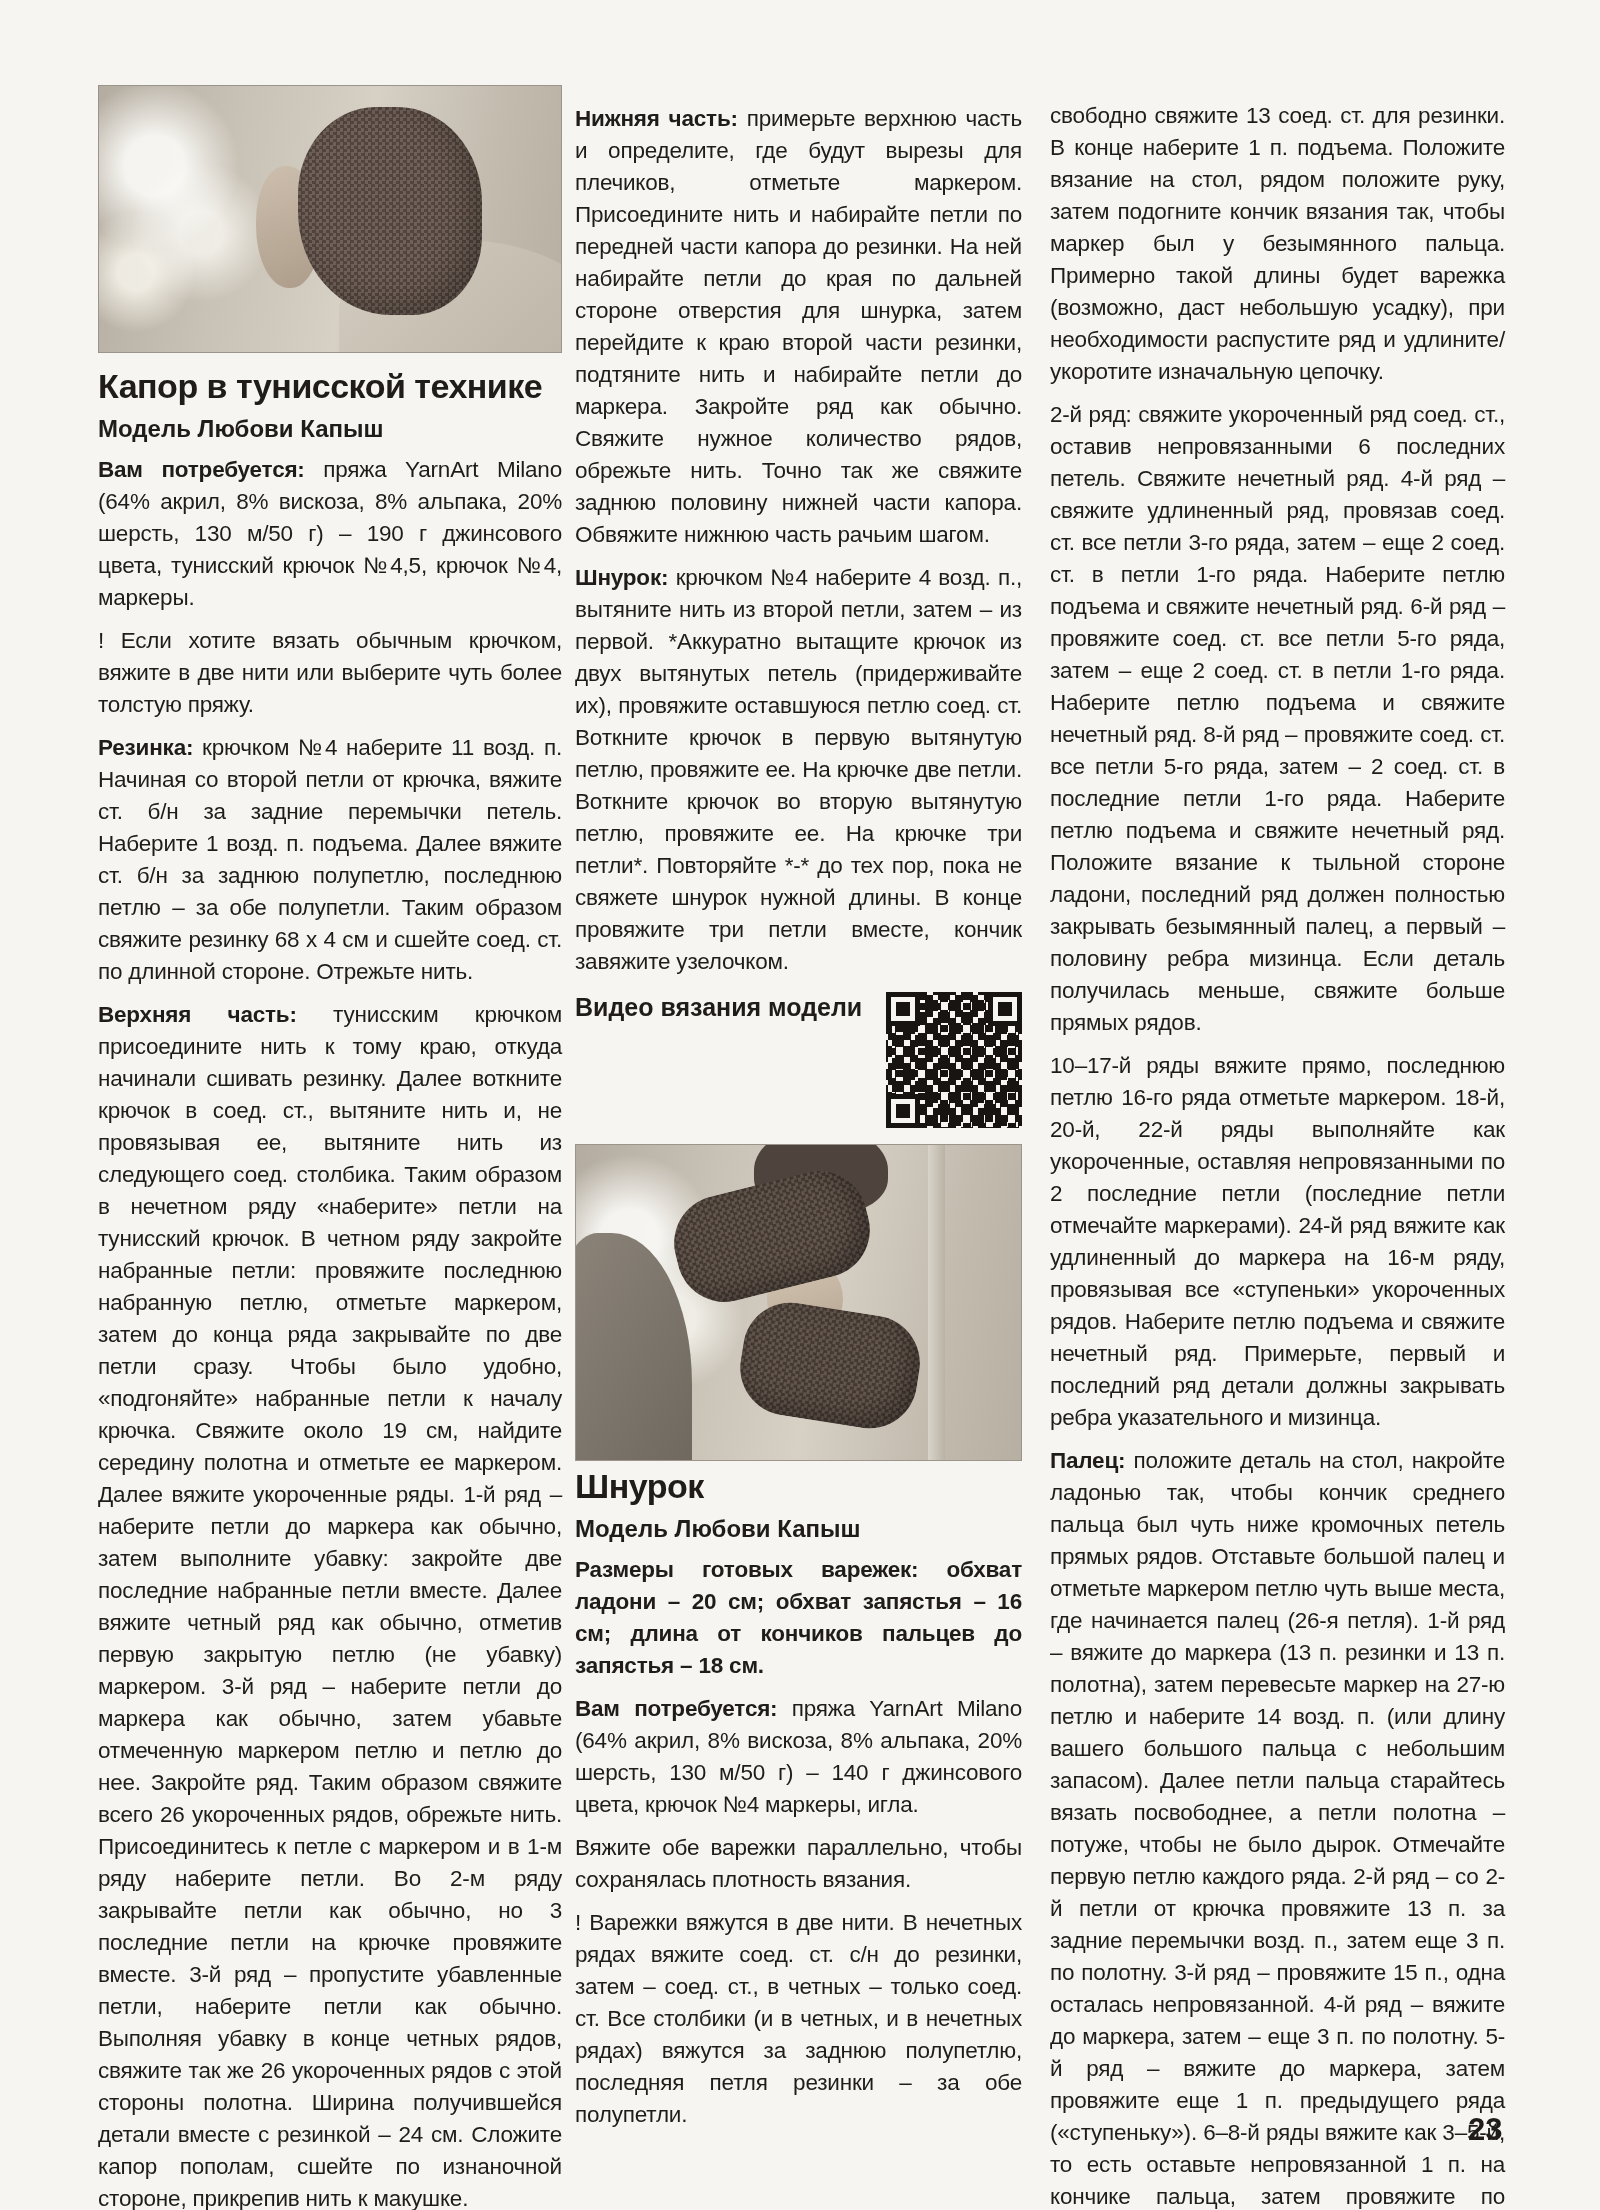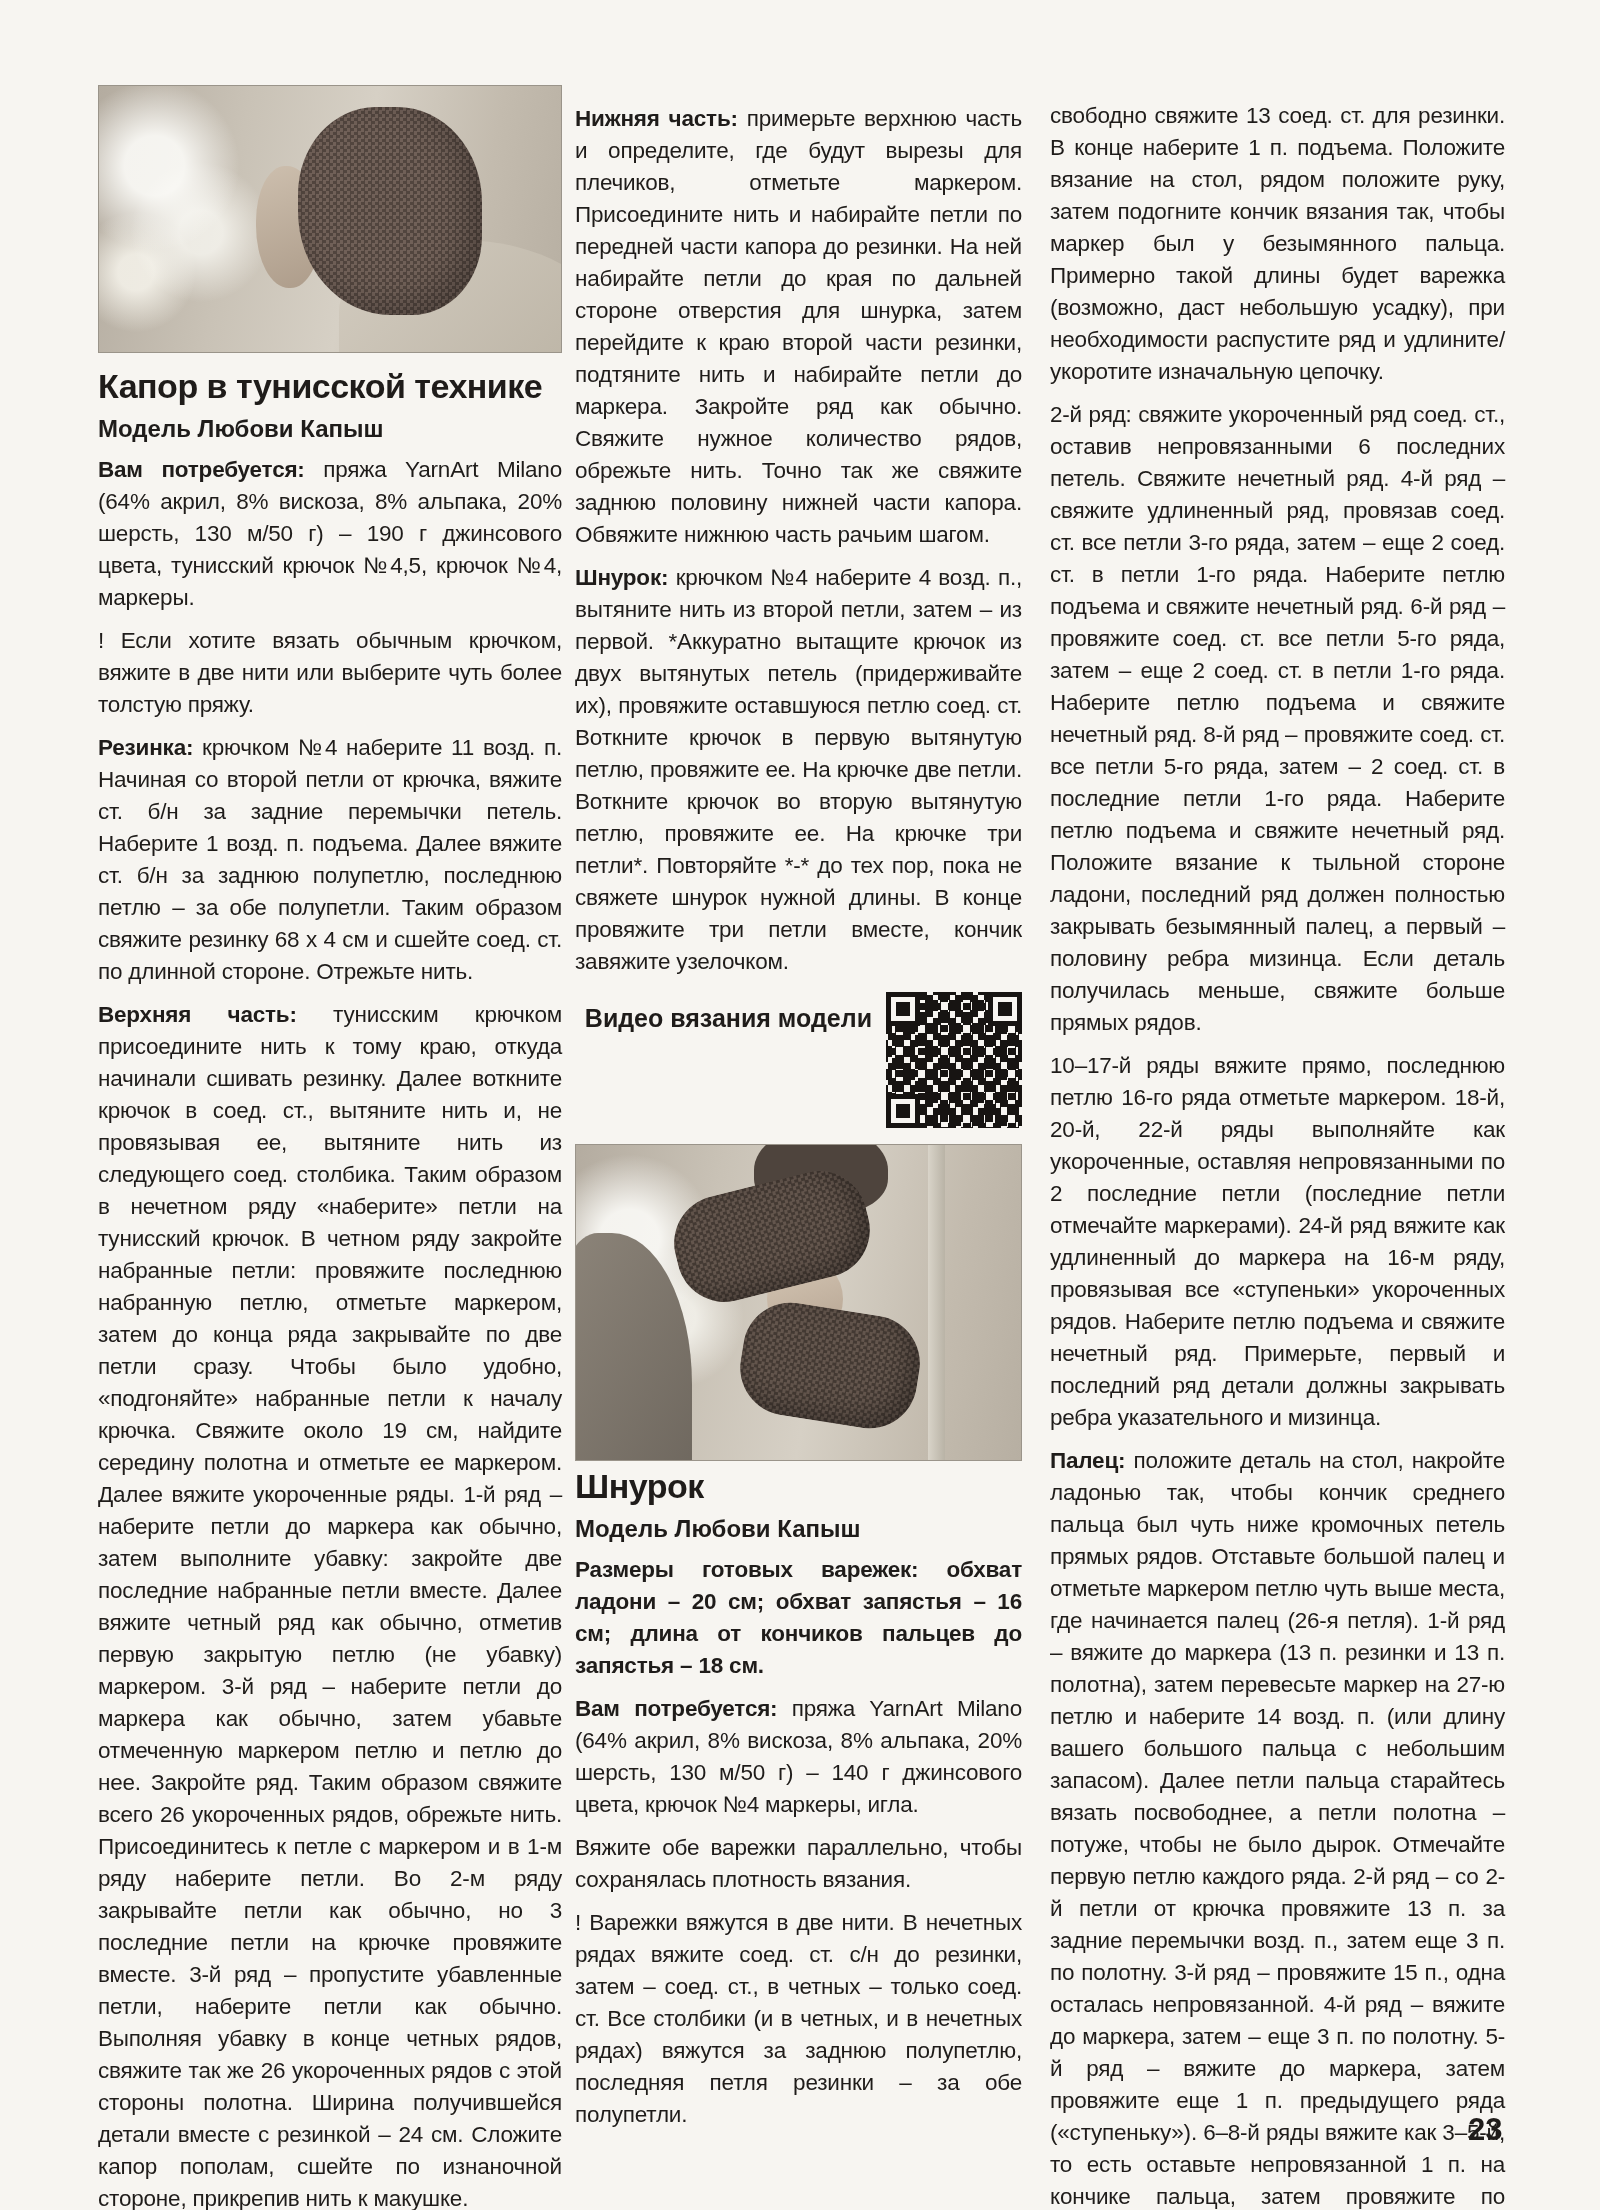--- a/index.html
+++ b/index.html
@@ -95,21 +95,21 @@
   }
   .pole-shape{
     position:absolute;left:79%;top:0;width:4%;height:100%;
     background:linear-gradient(90deg,#d9d4c9,#b9b3a6);
   }
 
   
   .qr-row{display:flex;justify-content:flex-end;align-items:flex-start;margin:14px 0 0;}
   .qr-label{
     font-size:25px;font-weight:700;line-height:30px;
-    text-align:right;width:300px;margin:11px 14px 0 0;
+    width:300px;margin:0 14px 0 0;
   }
   .qr{
     position:relative;width:136px;height:136px;flex:0 0 auto;
     background:
       repeating-conic-gradient(#171412 0 25%, transparent 0 50%) 2px 3px/15px 15px,
       repeating-conic-gradient(#171412 0 25%, #f7f5f1 0 50%) 6px 8px/23px 23px;
     outline:1px solid #f7f5f1;
   }
   .finder{position:absolute;width:34px;height:34px;background:#171412;}
   .finder::before{content:"";position:absolute;left:5px;top:5px;width:24px;height:24px;background:#f7f5f1;}

